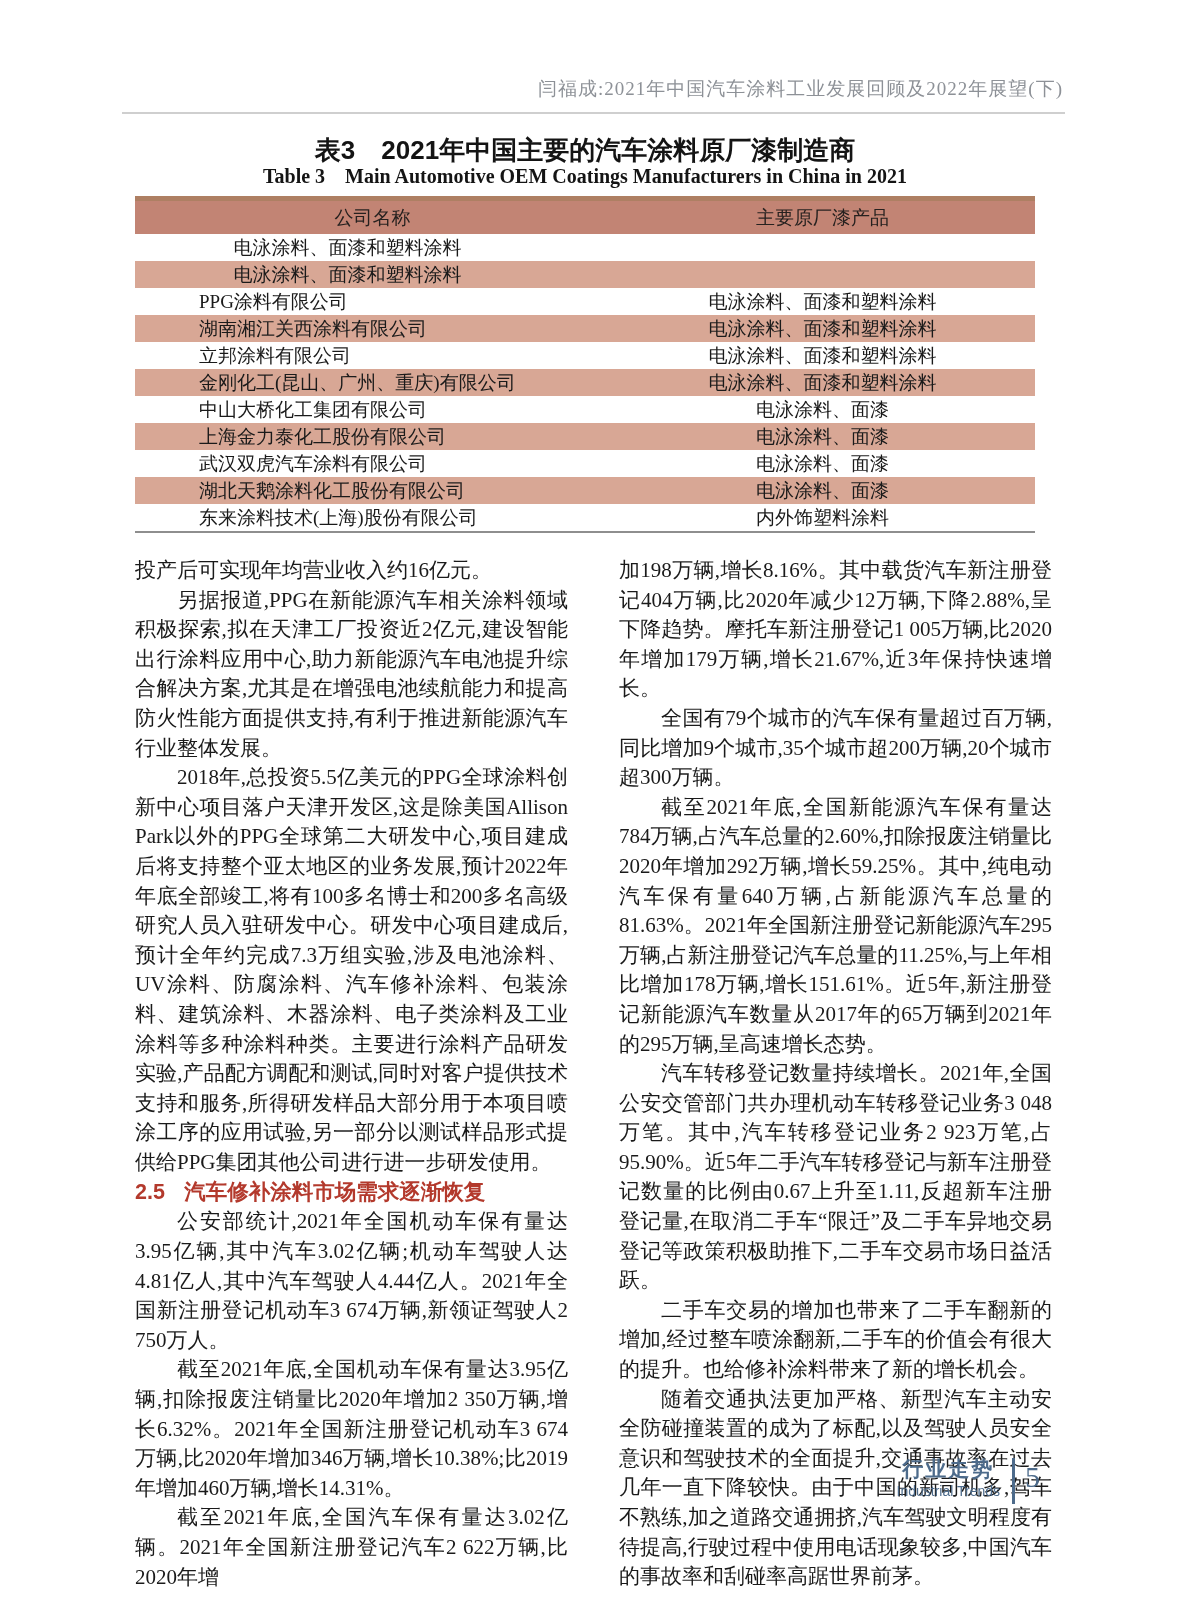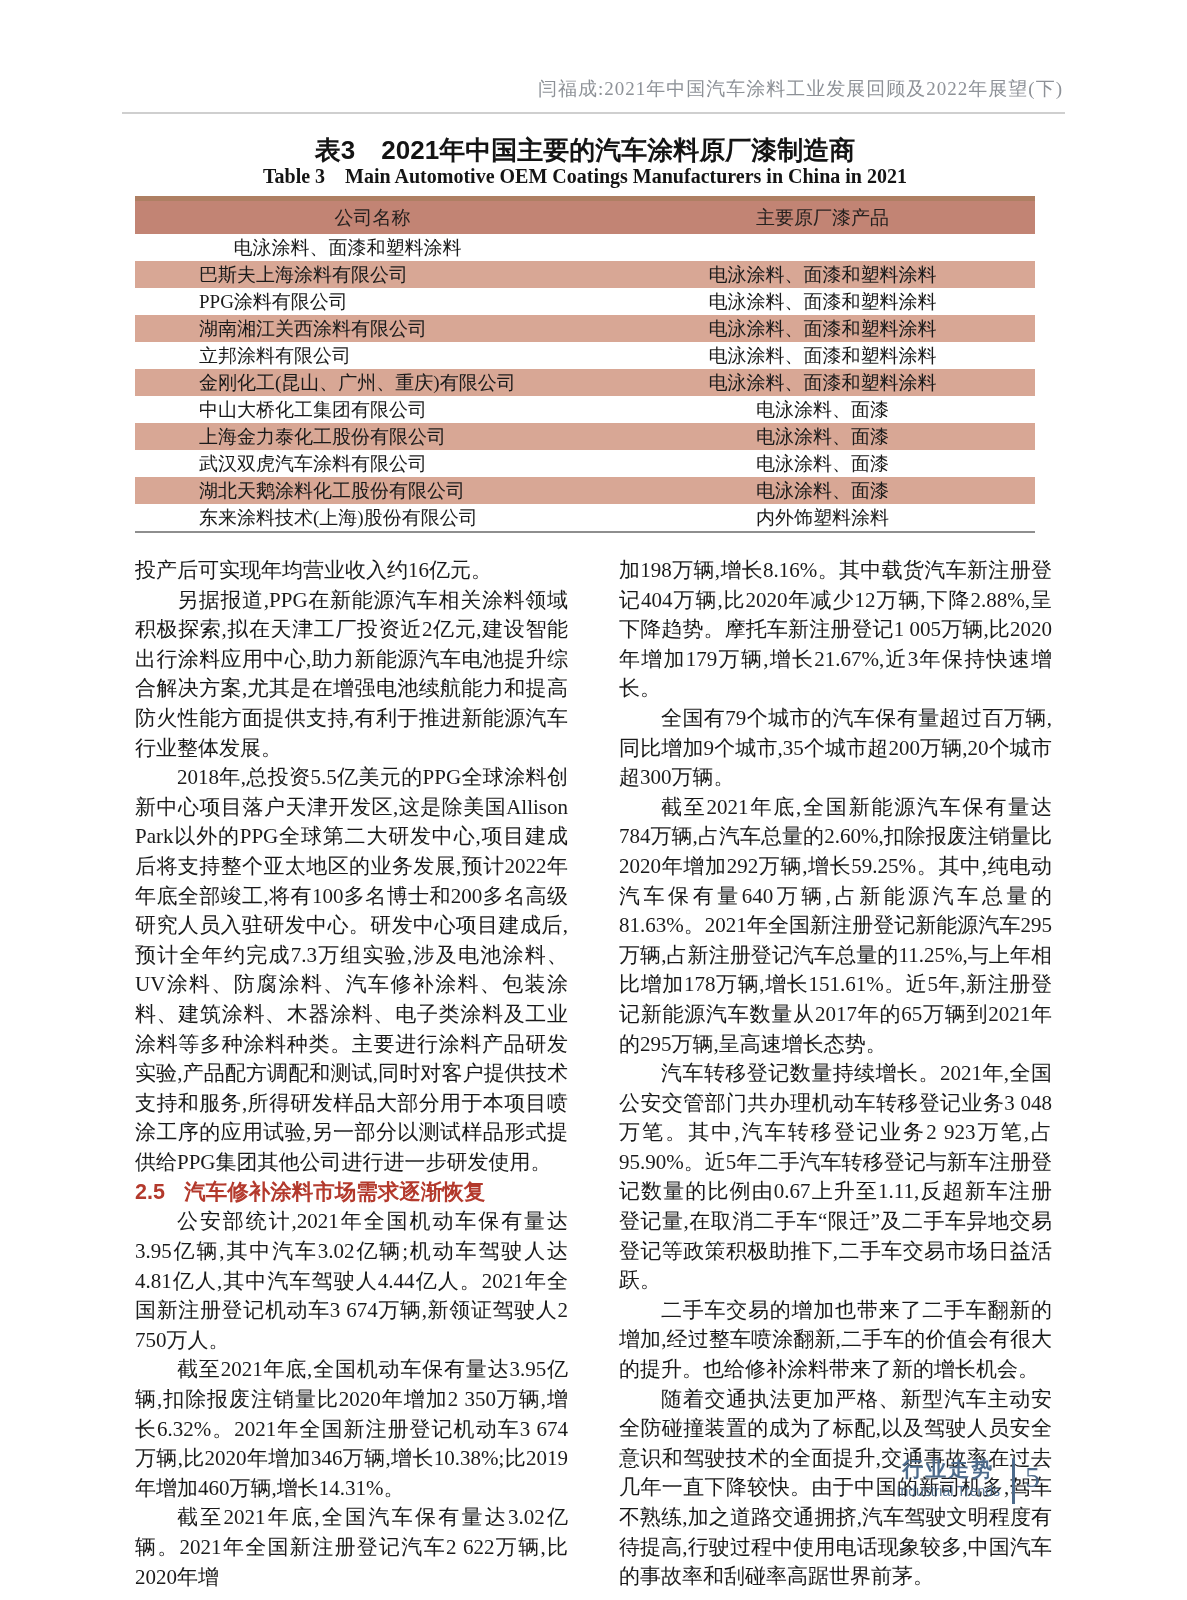--- a/index.html
+++ b/index.html
@@ -95,21 +95,20 @@
 <div class="oem-table">
   <div class="t-row header">
     <div class="t-cell-company">公司名称</div>
     <div class="t-cell-products">主要原厂漆产品</div>
   </div>
   <div>
       <div class="t-row">
         <div class="t-cell-products">电泳涂料、面漆和塑料涂料</div>
       </div>
       <div class="t-row stripe">
-        <div class="t-cell-company">巴斯夫上海涂料有限公司</div>
         <div class="t-cell-products">电泳涂料、面漆和塑料涂料</div>
       </div>
       <div class="t-row">
         <div class="t-cell-company">PPG涂料有限公司</div>
         <div class="t-cell-products">电泳涂料、面漆和塑料涂料</div>
       </div>
       <div class="t-row stripe">
         <div class="t-cell-company">湖南湘江关西涂料有限公司</div>
         <div class="t-cell-products">电泳涂料、面漆和塑料涂料</div>
       </div>

